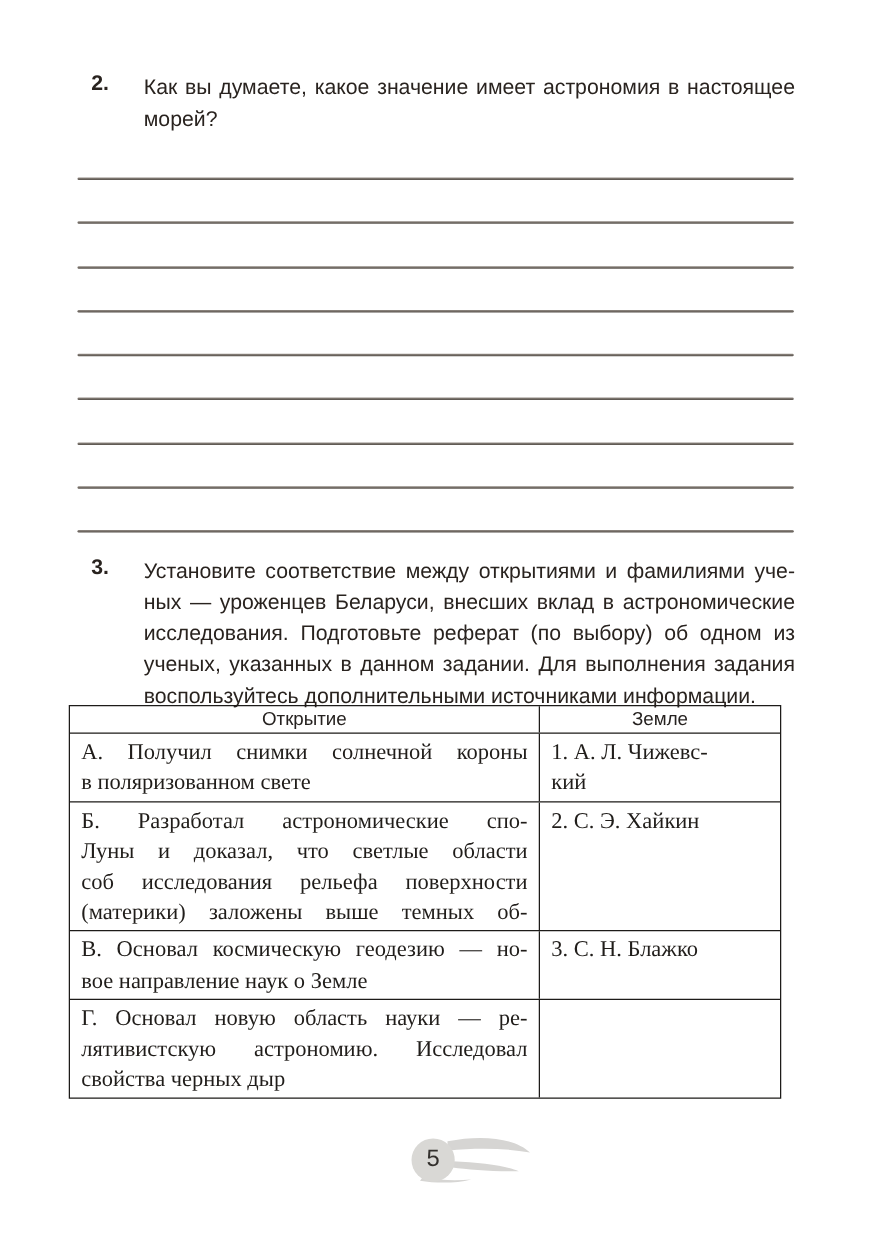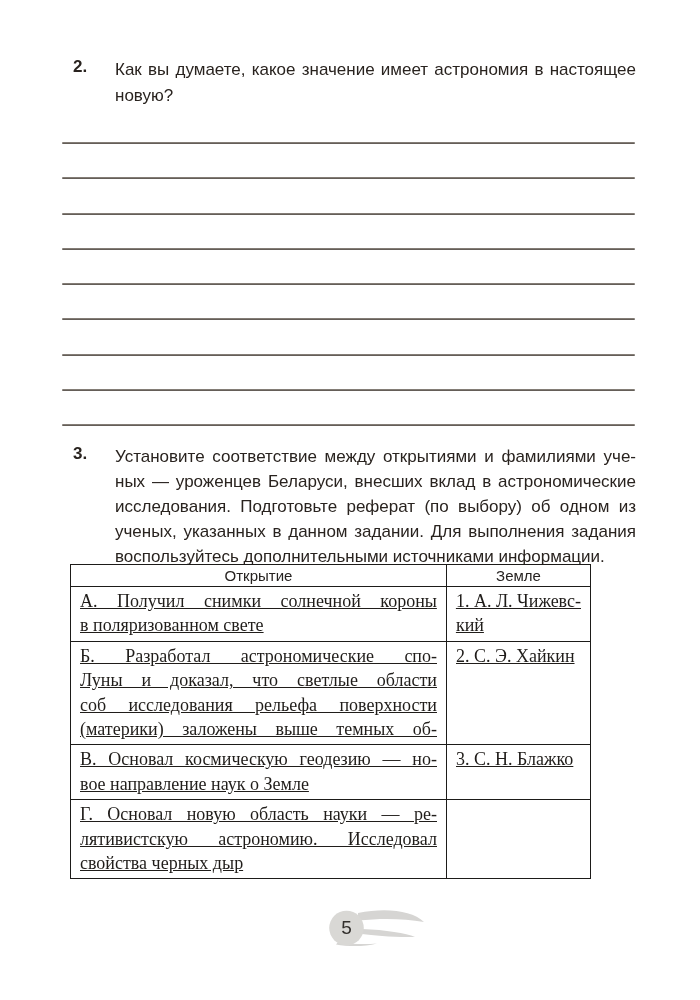--- a/index.html
+++ b/index.html
@@ -50,40 +50,40 @@
   .rule {
     height: 2px;
     background: linear-gradient(#938c85, #554f49);
     border-radius: 1px;
   }
   .rule + .rule { margin-top: 33.3px; }
 
   
   .match-table {
     position: absolute;
-    left: 70px;
+    left: 55px;
     top: 564px;
-    width: 521px;
+    width: 570px;
     border: 1.5px solid #1d1b19;
     font-family: "Liberation Serif", serif;
     font-size: 18px;
     color: #201d1a;
   }
   .t-head {
     display: flex;
     font-family: "Liberation Sans", sans-serif;
     font-size: 15px;
     color: #262220;
   }
   .t-head .hc {
     line-height: 21px;
     height: 21px;
     text-align: center;
   }
-  .t-row { display: flex; border-top: 1.5px solid #1d1b19; text-decoration: underline; }
+  .t-row { display: flex; border-top: 1.5px solid #1d1b19; }
   .col-a { width: 376px; border-right: 1.5px solid #1d1b19; }
   .col-b { flex: 1; }
   .cell { padding: 2px 9px 3px 9px; }
   .tline {
     line-height: 24.4px;
     white-space: nowrap;
   }
   .tline.jl { white-space: normal; }
 
   
@@ -109,21 +109,21 @@
 </style>
 </head>
 <body>
 
 <div class="page">
 
   <section class="question q2" style="top:57px;">
     <span class="q-num">2.</span>
     <div class="q-body">
       <div class="qline jl">Как вы думаете, какое значение имеет астрономия в настоящее</div>
-      <div class="qline">новую?</div>
+      <div class="qline">морей?</div>
     </div>
   </section>
 
   <div class="rules">
     <div class="rule"></div>
     <div class="rule"></div>
     <div class="rule"></div>
     <div class="rule"></div>
     <div class="rule"></div>
     <div class="rule"></div>

